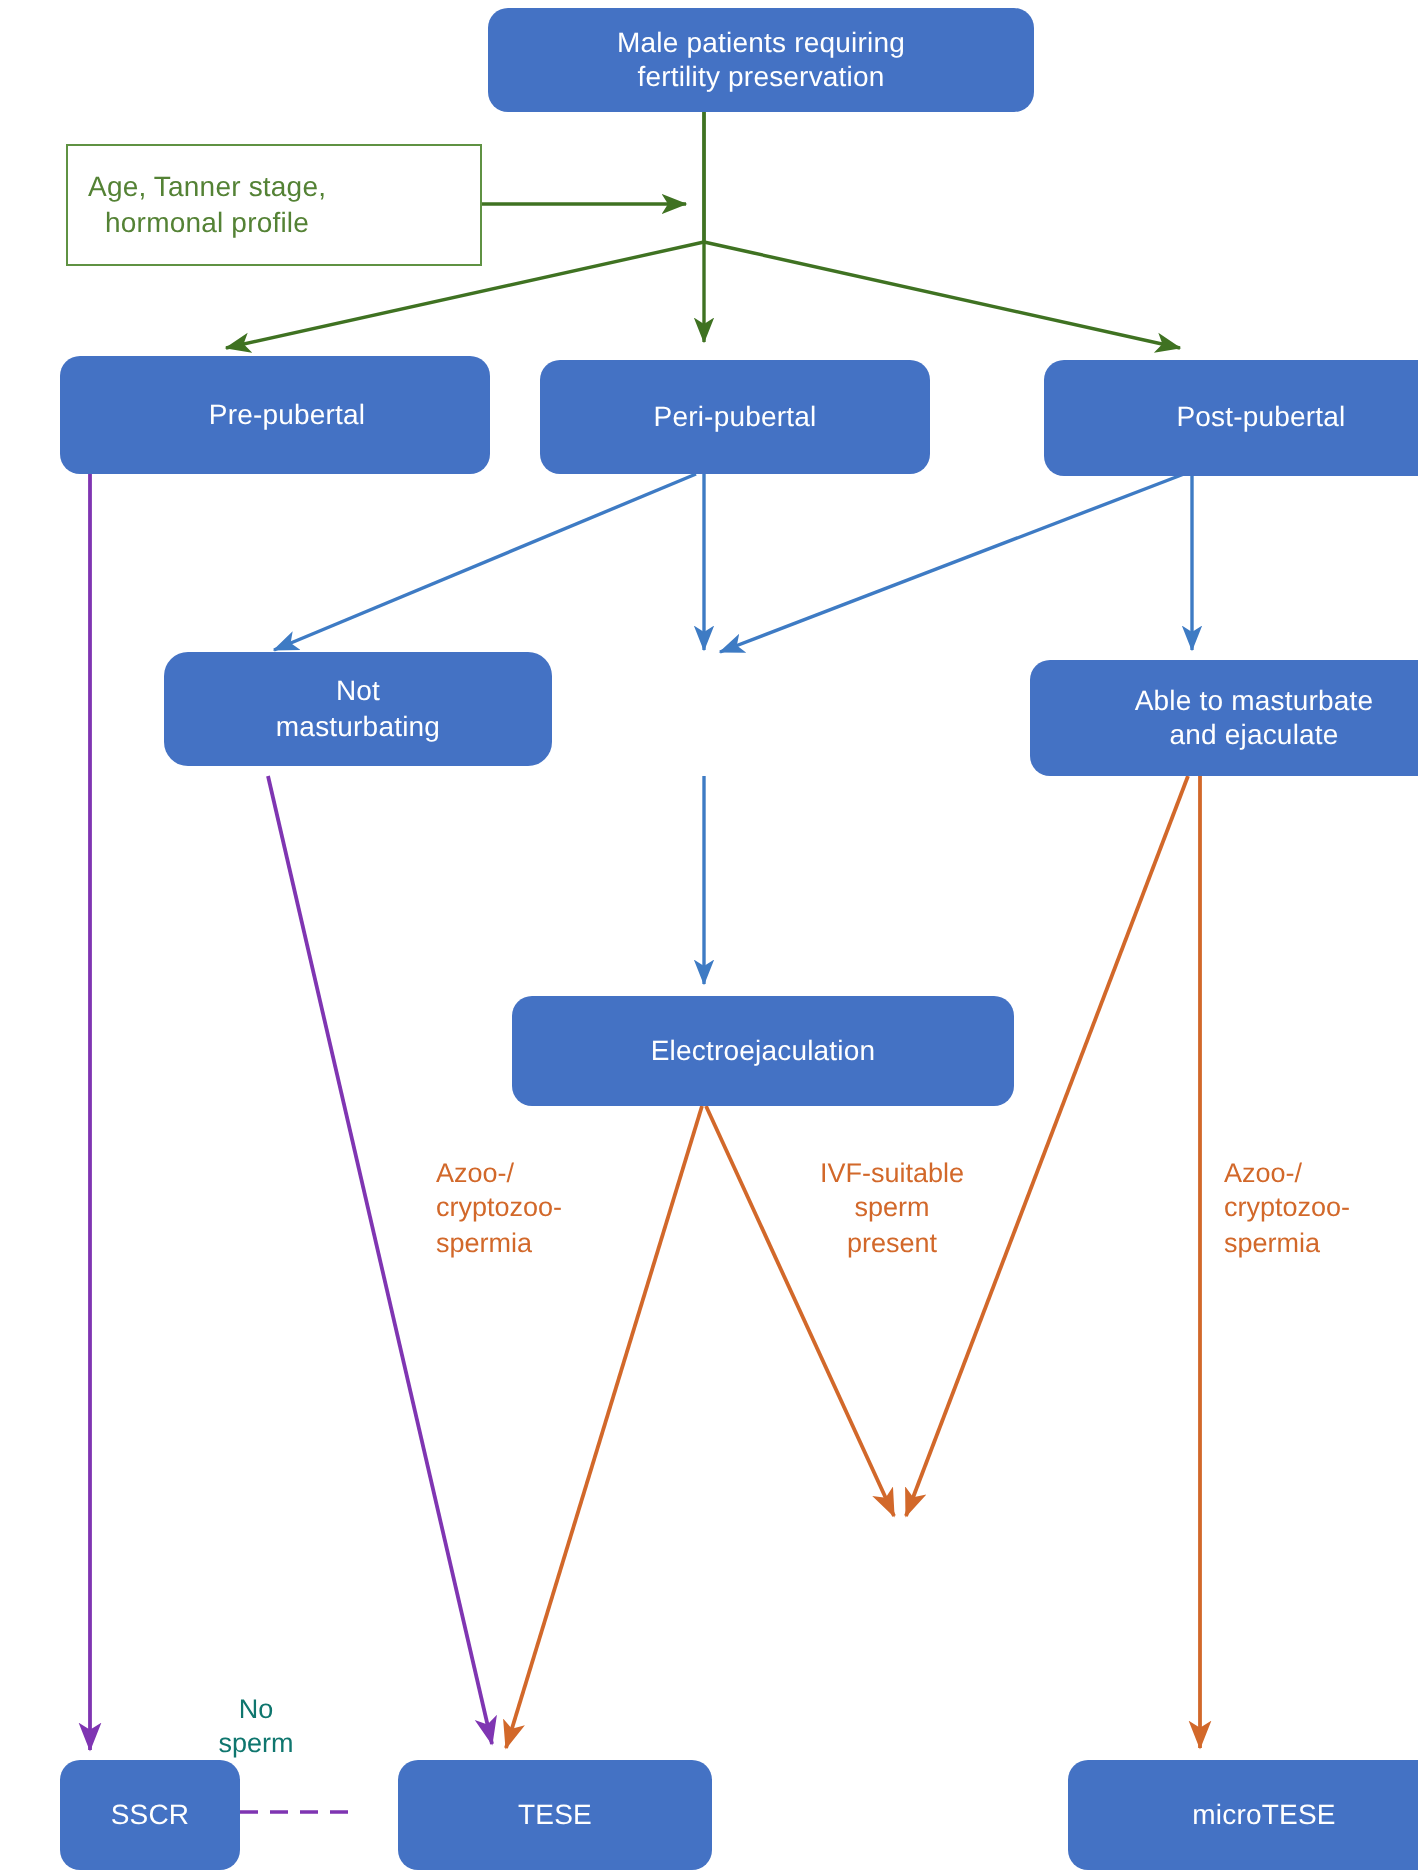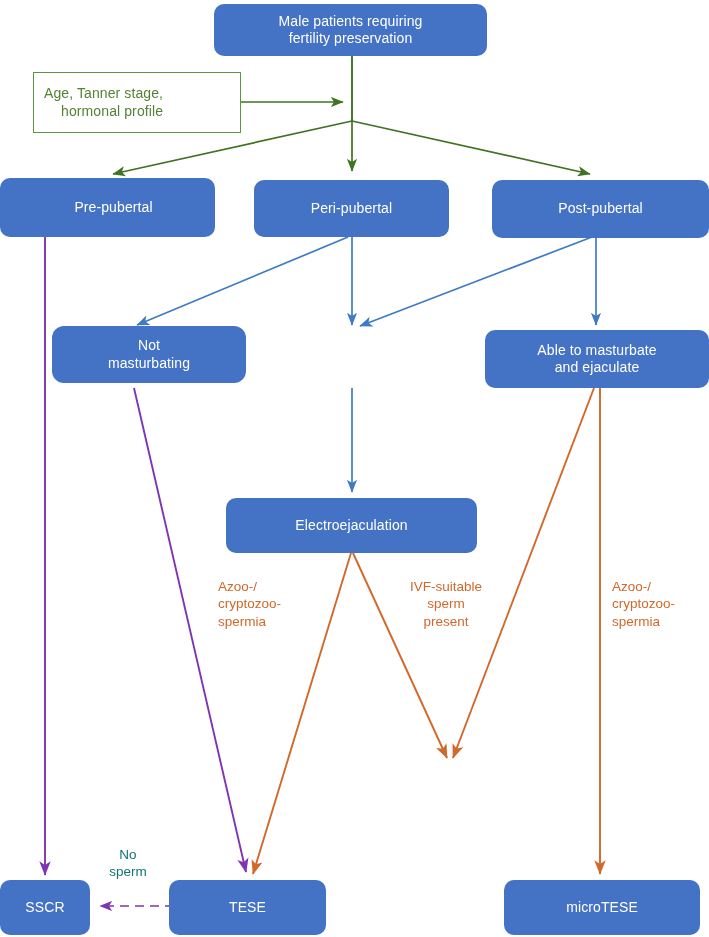--- a/index.html
+++ b/index.html
@@ -3,23 +3,23 @@
 <meta charset="utf-8">
 <style>
   html,body{margin:0;padding:0;background:#ffffff;}
   body{width:709px;height:937px;overflow:hidden;
        font-family:"Liberation Sans","DejaVu Sans",sans-serif;}
   #flow{position:relative;width:709px;height:937px;}
   svg#edges{position:absolute;left:0;top:0;width:709px;height:937px;}
   .node{position:absolute;box-sizing:border-box;display:flex;align-items:center;
         justify-content:center;text-align:center;border-radius:10px;
         color:#ffffff;font-size:14px;line-height:1.25;letter-spacing:.1px;}
-  .node.blue{background:#4472C4;}
+  .node.blue{background:#4472C4;margin-left:30px;}
   .node.green-box{background:#ffffff;border:1.2px solid #5F9243;color:#548235;
-        border-radius:0;justify-content:flex-start;text-align:right;
+        border-radius:0;justify-content:flex-start;text-align:center;
         padding:0 0 0 10px;font-size:14px;}
   .edge-label{position:absolute;color:#D2682A;font-size:13.5px;line-height:1.28;
         text-align:center;white-space:pre-line;}
   .edge-label.left-al{text-align:left;}
   .edge-label.purple{color:#0f766e;}
 </style>
 </head>
 <body>
 
 <div id="flow">
@@ -76,21 +76,21 @@
 
       <path d="M600,388 L600,874" stroke="#D2682A" stroke-width="1.9" marker-end="url(#ah-orange)"></path>
     </g>
   </svg>
 
   <div class="node blue" style="left:214px;top:4px;width:273px;height:52px;">Male patients requiring<br>fertility preservation</div>
 
   <div class="node green-box" style="left:33px;top:72px;width:208px;height:61px;">Age, Tanner stage,<br>hormonal profile</div>
 
   <div class="node blue" style="left:0px;top:178px;width:215px;height:59px;padding-left:12px;">Pre-pubertal</div>
-  <div class="node blue" style="left:254px;top:180px;width:195px;height:57px;">Peri-pubertal</div>
+  <div class="node blue" style="left:240px;top:180px;width:195px;height:57px;">Peri-pubertal</div>
   <div class="node blue" style="left:492px;top:180px;width:217px;height:58px;">Post-pubertal</div>
 
   <div class="node blue" style="left:52px;top:326px;width:194px;height:57px;border-radius:12px;">Not<br>masturbating</div>
   <div class="node blue" style="left:485px;top:330px;width:224px;height:58px;">Able to masturbate<br>and ejaculate</div>
 
   <div class="node blue" style="left:226px;top:498px;width:251px;height:55px;">Electroejaculation</div>
 
 
   <div class="node blue" style="left:0px;top:880px;width:90px;height:55px;">SSCR</div>
   <div class="node blue" style="left:169px;top:880px;width:157px;height:55px;">TESE</div>

